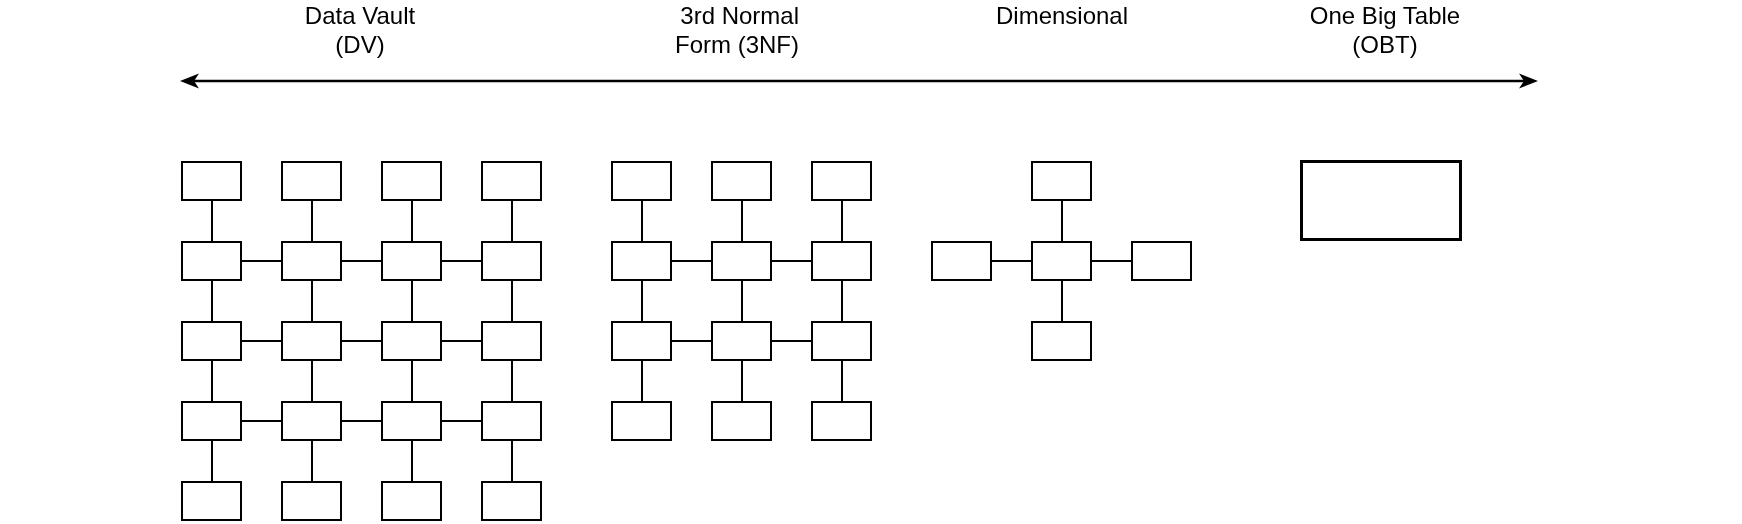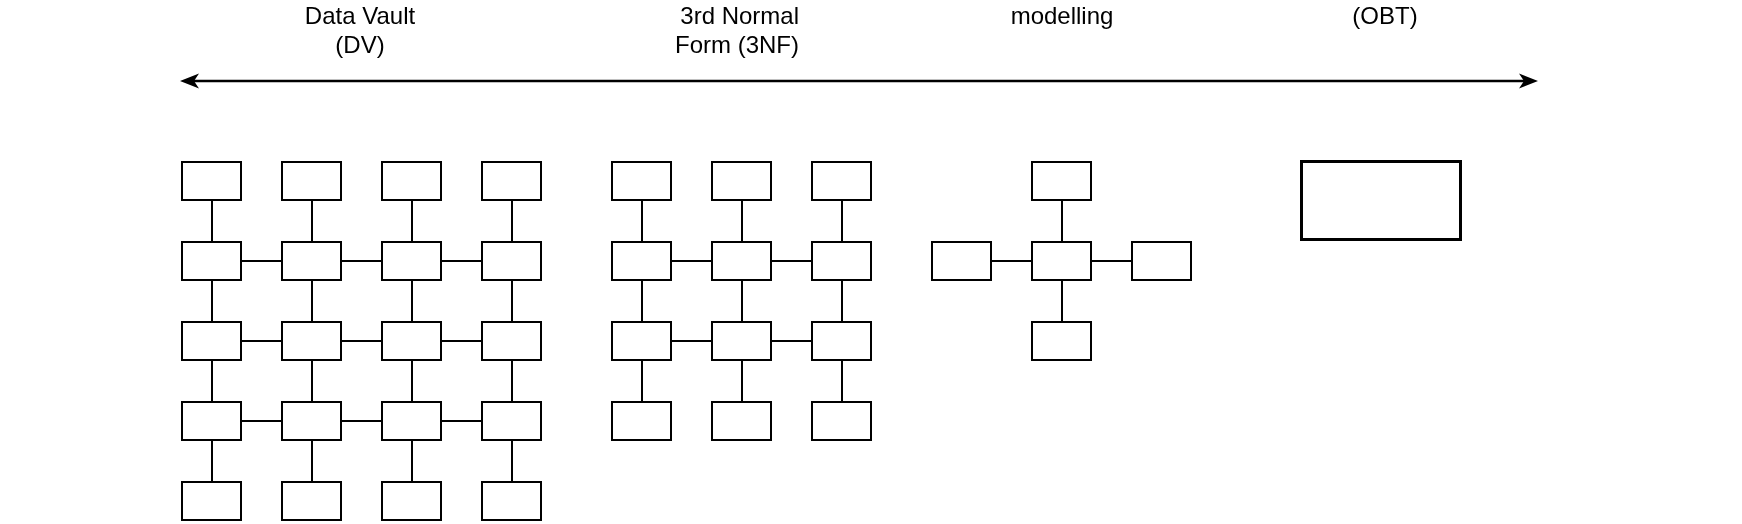--- a/index.html
+++ b/index.html
@@ -63,23 +63,24 @@
   <div id="approach-labels">
     <div class="approach-label" style="left: 360px;">
       <div>Data Vault</div>
       <div>(DV)</div>
     </div>
     <div class="approach-label" style="left: 737px; text-align: right;">
       <div>3rd Normal</div>
       <div>Form (3NF)</div>
     </div>
     <div class="approach-label" style="left: 1062px;">
-      <div>modelling</div>
+      <div>Dimensional</div>
     </div>
     <div class="approach-label" style="left: 1385px;">
+      <div>One Big Table</div>
       <div>(OBT)</div>
     </div>
   </div>
 
   <div id="diagram-layer">
       <div class="box" style="left: 181px; top: 161px; width: 61px; height: 40px;"></div>
       <div class="box" style="left: 281px; top: 161px; width: 61px; height: 40px;"></div>
       <div class="box" style="left: 381px; top: 161px; width: 61px; height: 40px;"></div>
       <div class="box" style="left: 481px; top: 161px; width: 61px; height: 40px;"></div>
       <div class="box" style="left: 181px; top: 241px; width: 61px; height: 40px;"></div>

